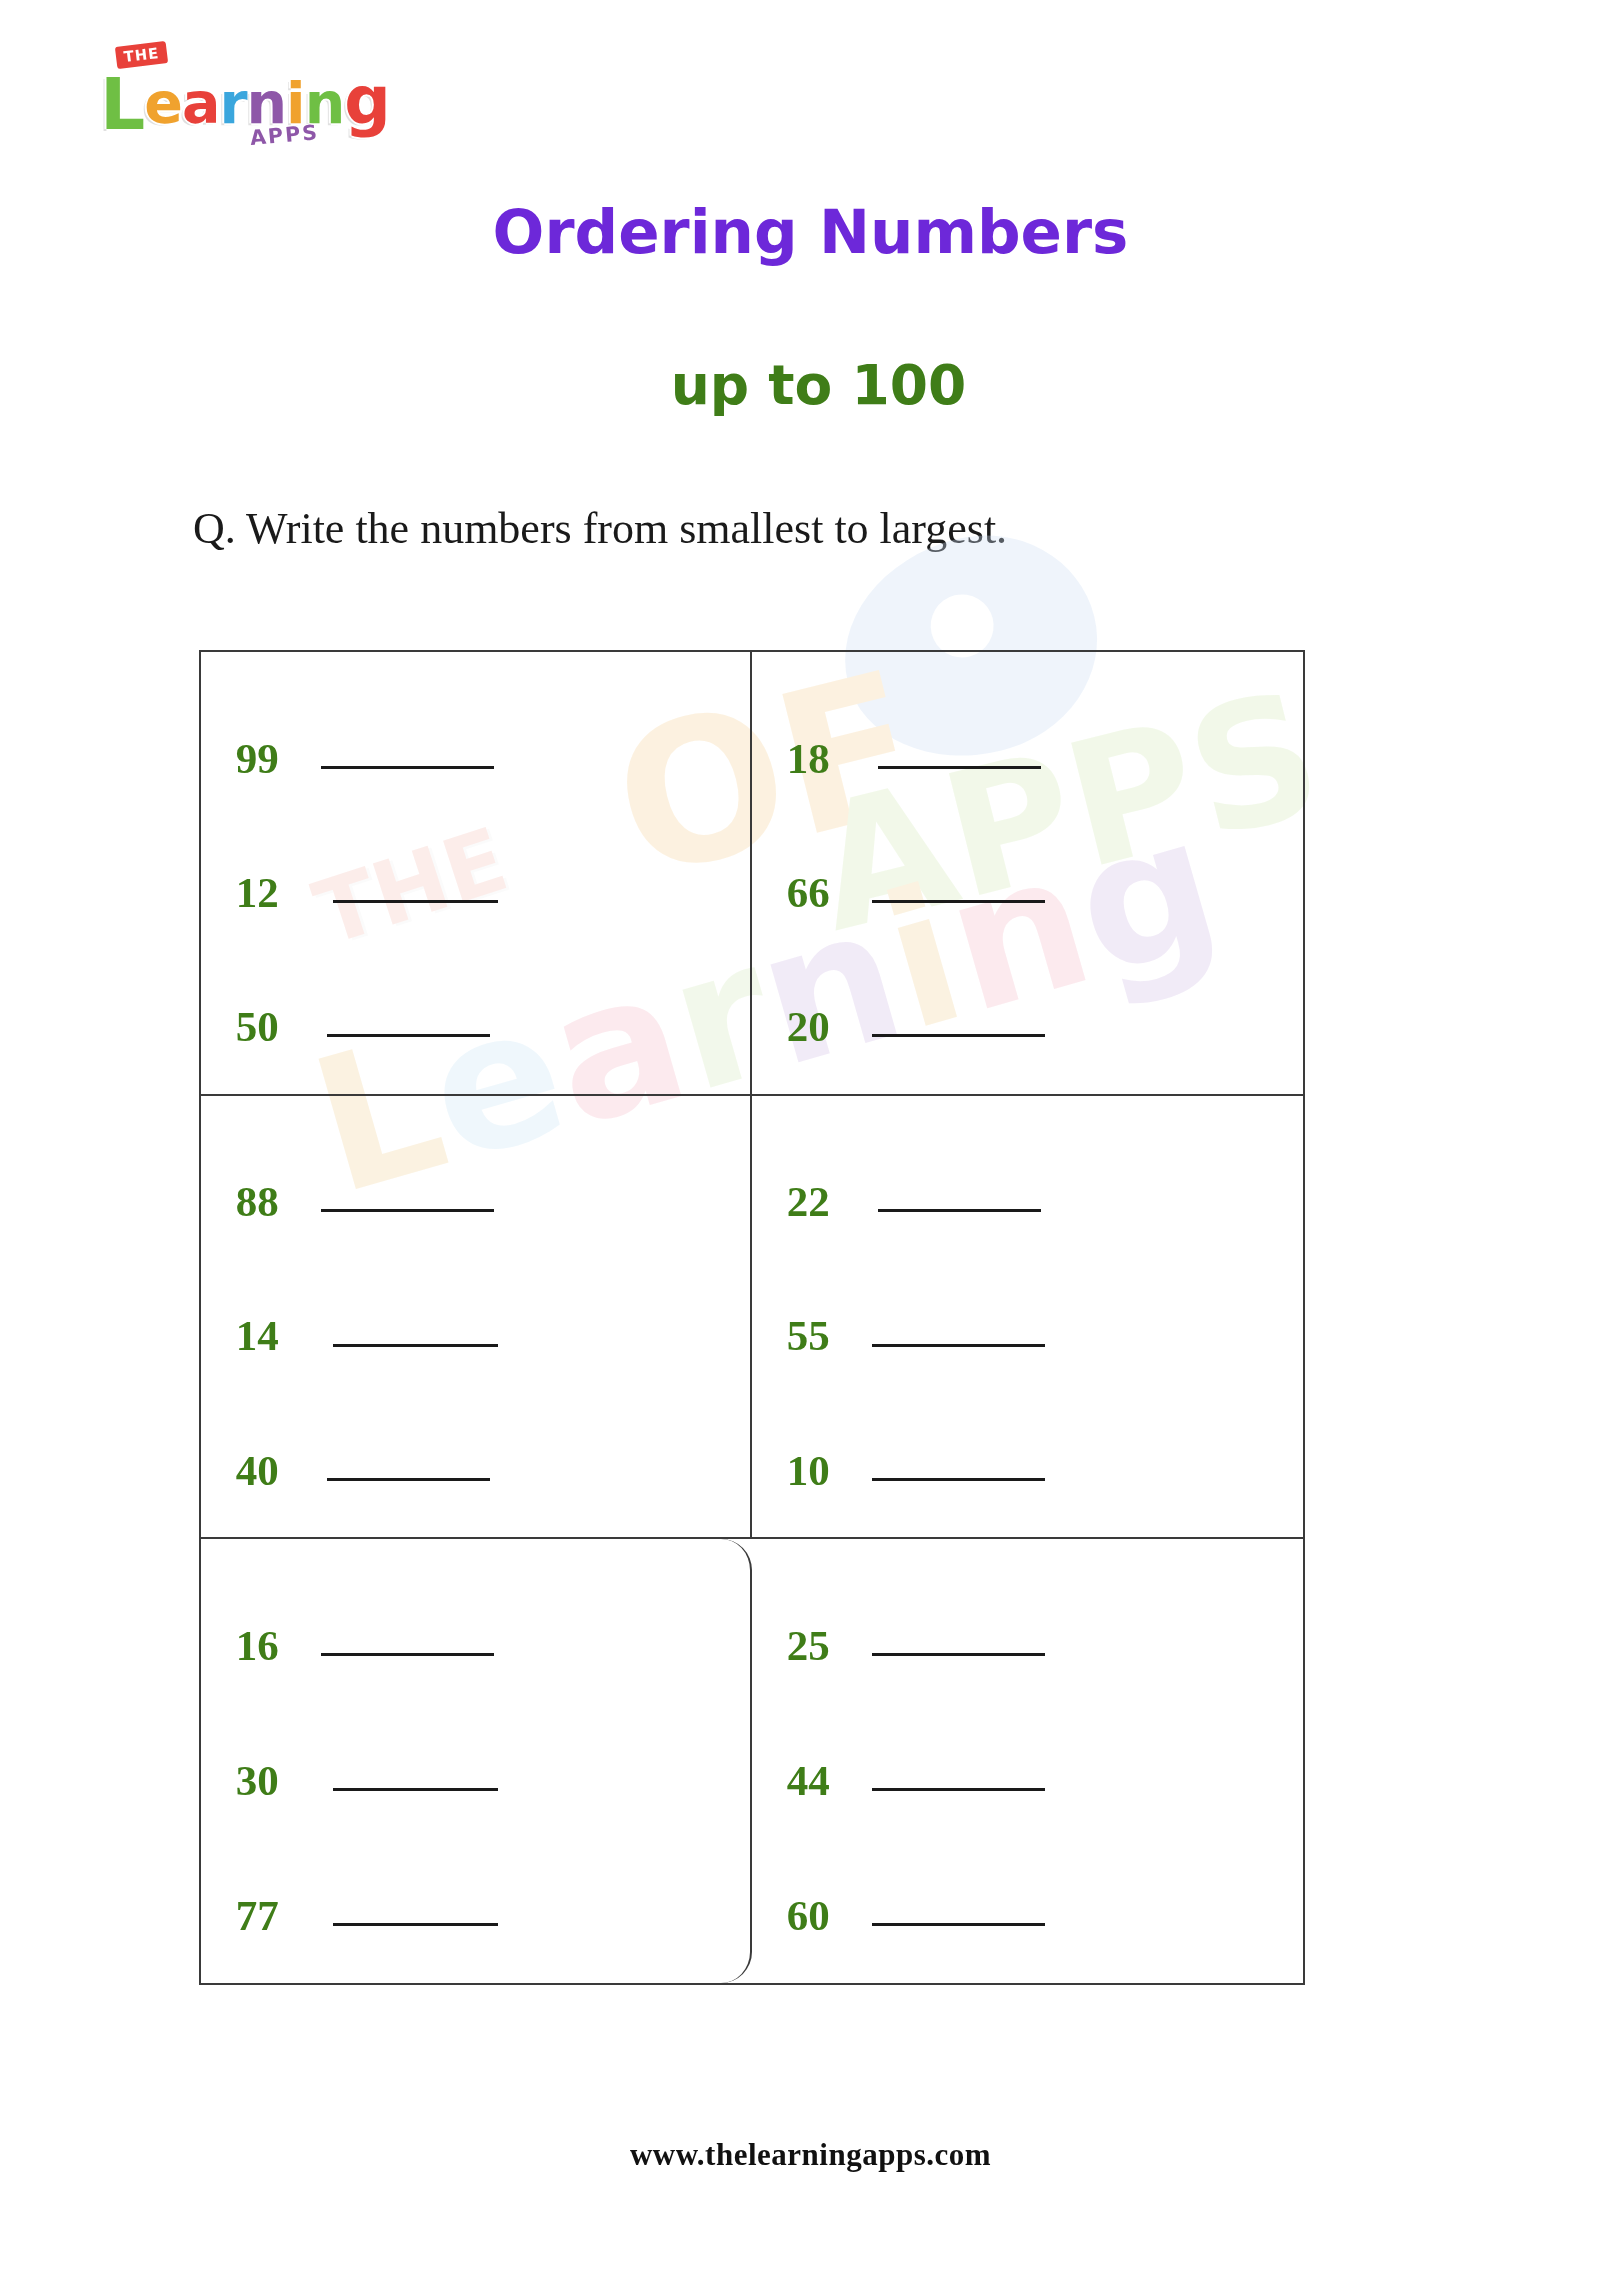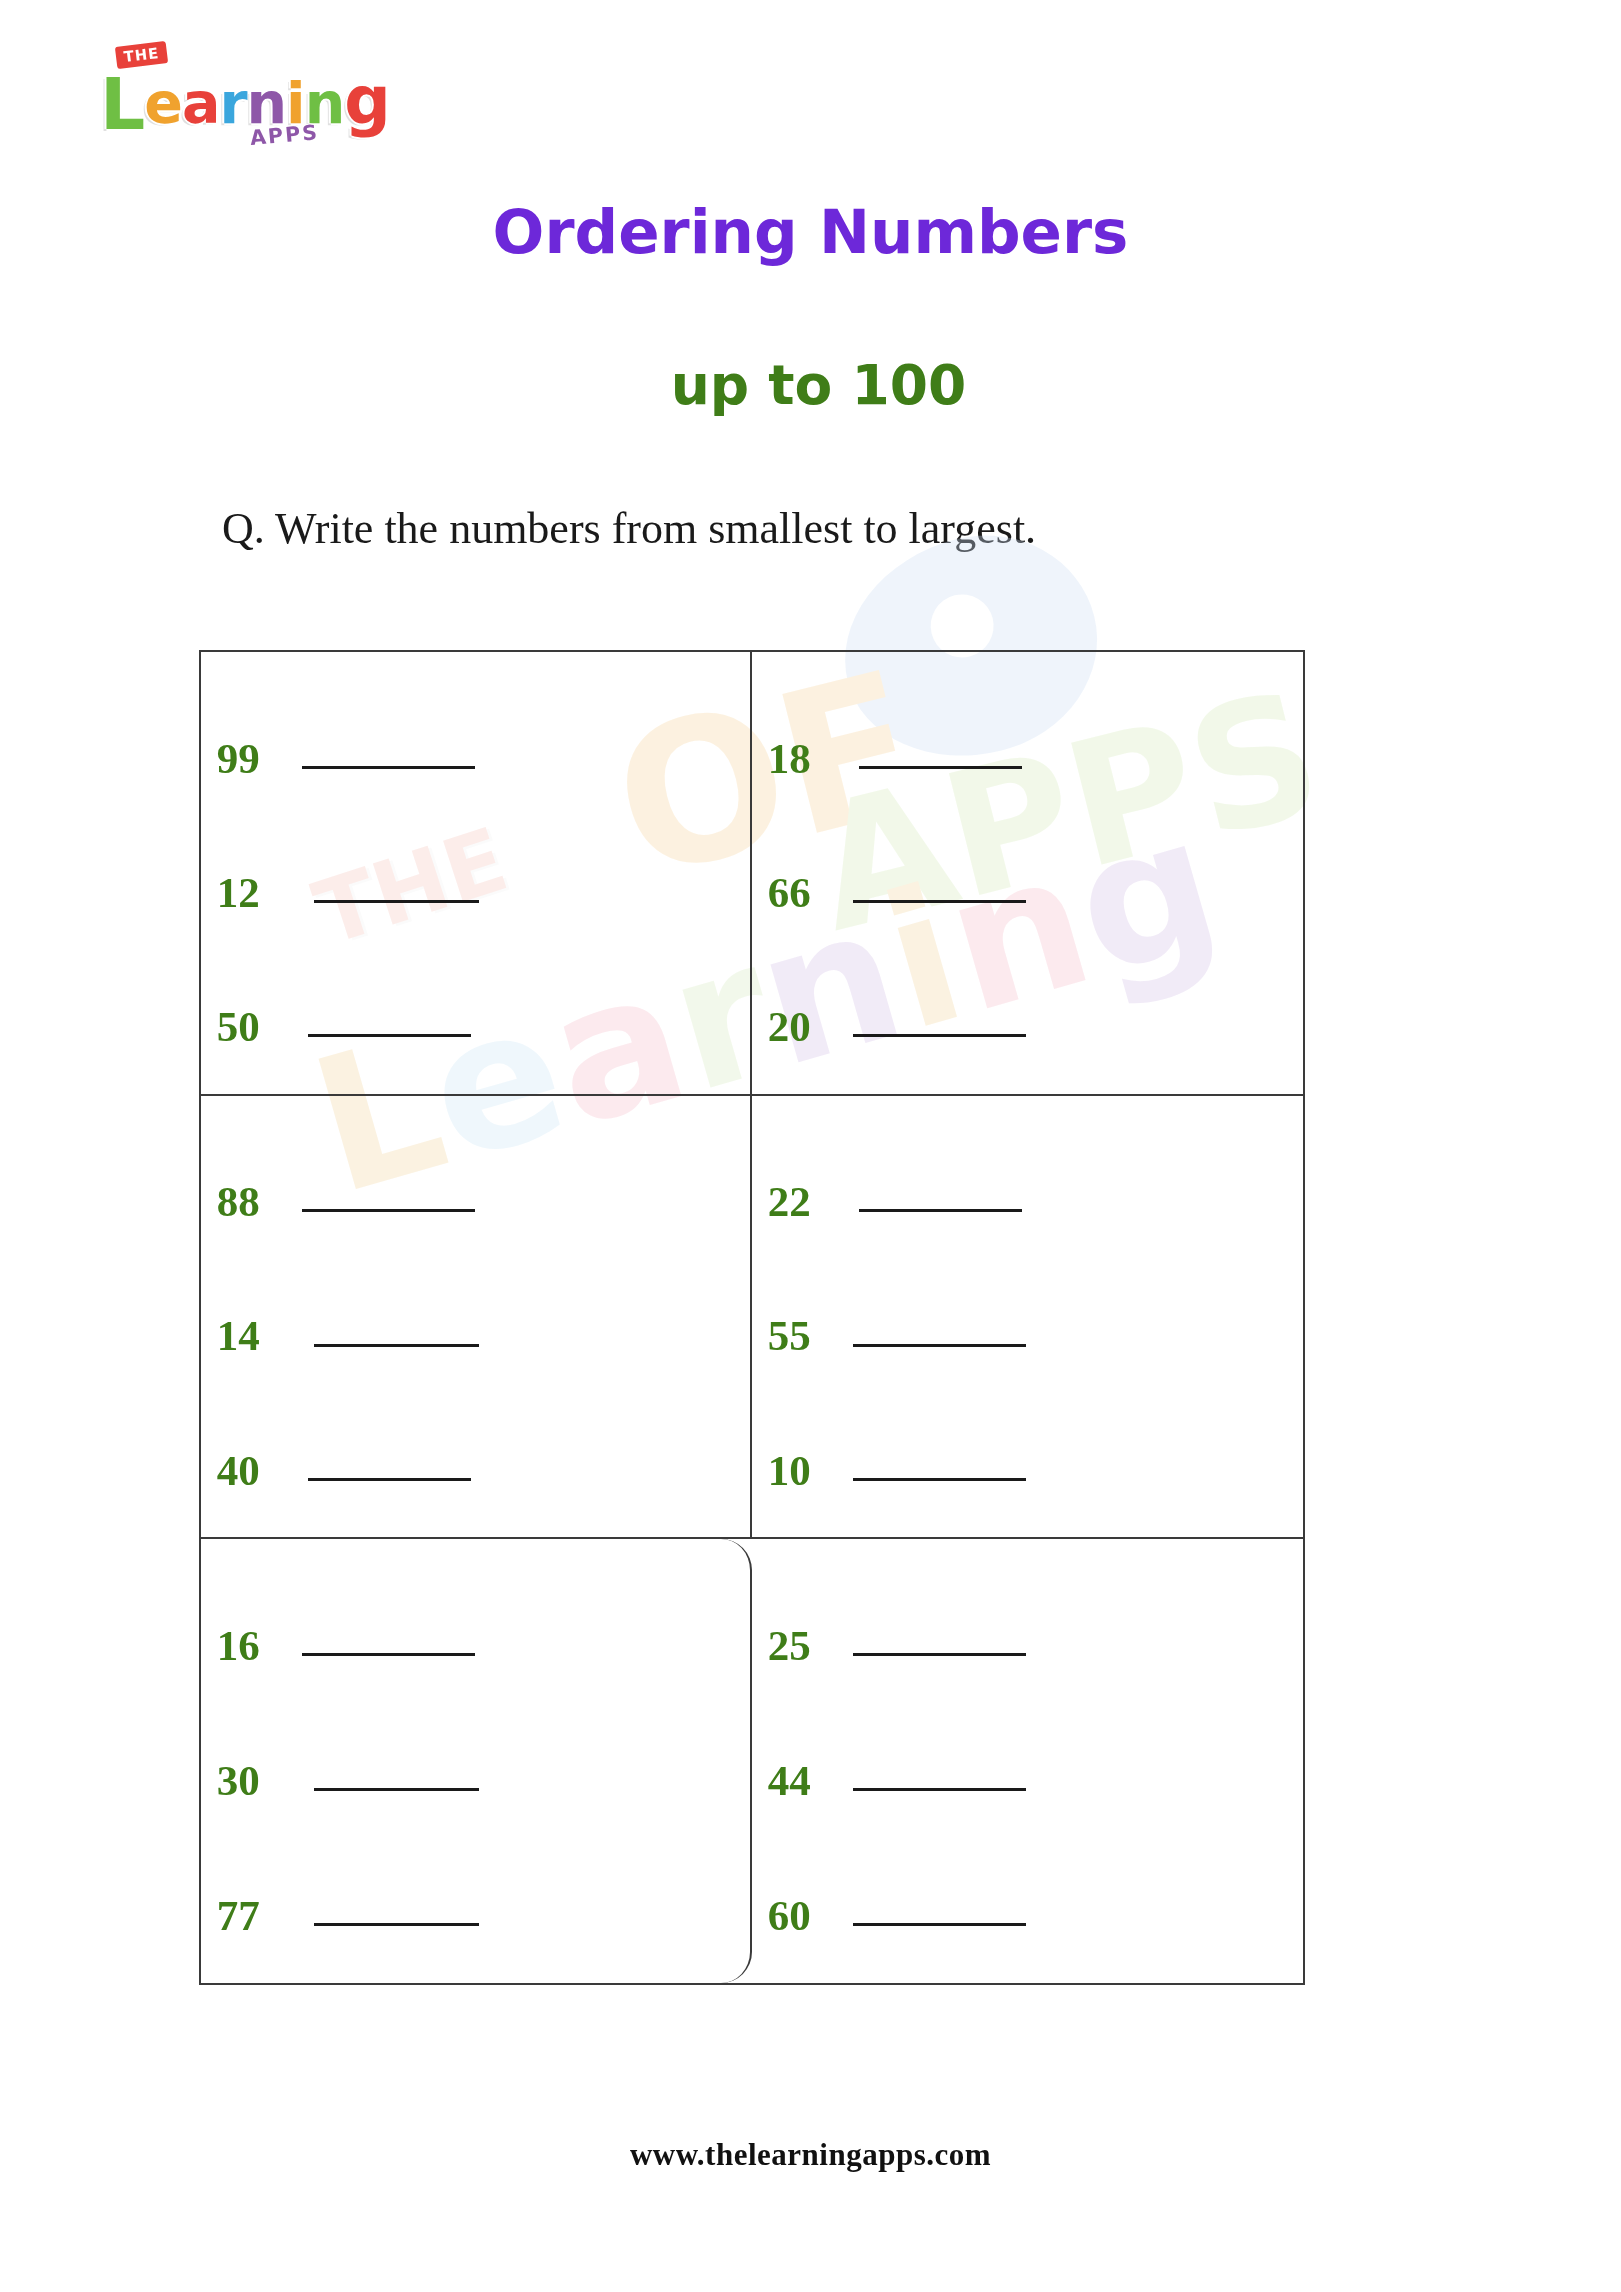--- a/index.html
+++ b/index.html
@@ -98,21 +98,20 @@
     color: #3f7d18;
   }
   .instruction {
     position: absolute;
     left: 193px;
     top: 503px;
     font-family: "Liberation Serif", serif;
     font-size: 44px;
     color: #1a1a1a;
     white-space: nowrap;
-    margin-left: 29px;
   }
 
   
   .watermark {
     position: absolute;
     left: 294px;
     top: 559px;
     width: 961px;
     height: 794px;
     opacity: 0.33;
@@ -195,20 +194,21 @@
     flex-direction: column;
     justify-content: space-around;
   }
   .cell.col-last { border-right: none; }
   .cell.row-last { border-bottom: none; border-radius: 31px; }
 
   .row-item {
     display: flex;
     align-items: baseline;
     padding-left: 15.7px;
+    margin-left: 19px;
   }
   .num {
     font-family: "Liberation Serif", serif;
     font-weight: bold;
     font-size: 43px;
     color: #3f7d18;
     width: 76px;
     text-align: left;
   }
   .blank {

